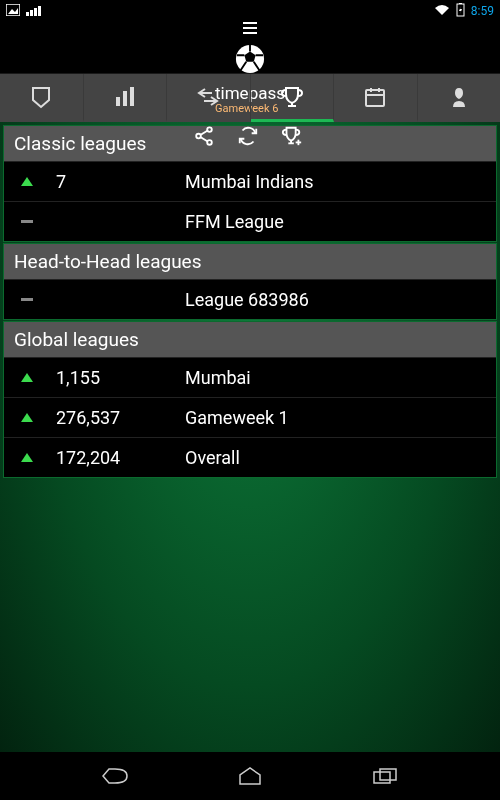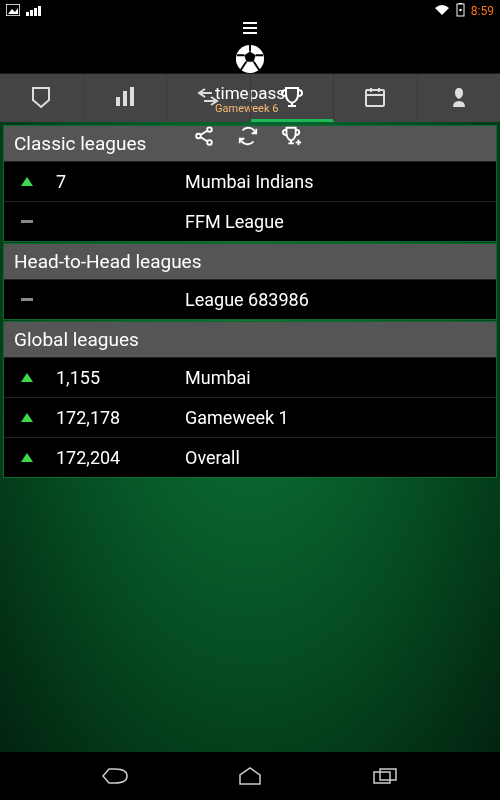--- a/index.html
+++ b/index.html
@@ -3,21 +3,21 @@
 <meta charset="utf-8">
 <style>
   * { margin: 0; padding: 0; box-sizing: border-box; }
   html, body { width: 500px; height: 800px; overflow: hidden; font-family: Roboto, Arial, sans-serif; }
   body { background: #000; }
 
   
   .statusbar {
     height: 22px;
     background: #000;
-    color: #f97316;
+    color: #0ea5e9;
     display: flex;
     align-items: center;
     justify-content: space-between;
     padding: 0 6px;
     font-size: 12px;
   }
   .statusbar .left, .statusbar .right { display: flex; align-items: center; gap: 6px; }
   .icon-sq { display: inline-block; }
   .sig-bars { display: inline-flex; align-items: flex-end; gap: 1px; }
   .sig-bars i { width: 3px; background: #fff; display: inline-block; }
@@ -283,21 +283,21 @@
       <div class="movement">
           <div class="up"></div>
         </div>
       <div class="rank">1,155</div>
       <div class="name">Mumbai</div>
     </div>
     <div class="row">
       <div class="movement">
           <div class="up"></div>
         </div>
-      <div class="rank">172,178</div>
+      <div class="rank">276,537</div>
       <div class="name">Gameweek 1</div>
     </div>
     <div class="row">
       <div class="movement">
           <div class="up"></div>
         </div>
       <div class="rank">172,204</div>
       <div class="name">Overall</div>
     </div>
   </div>

